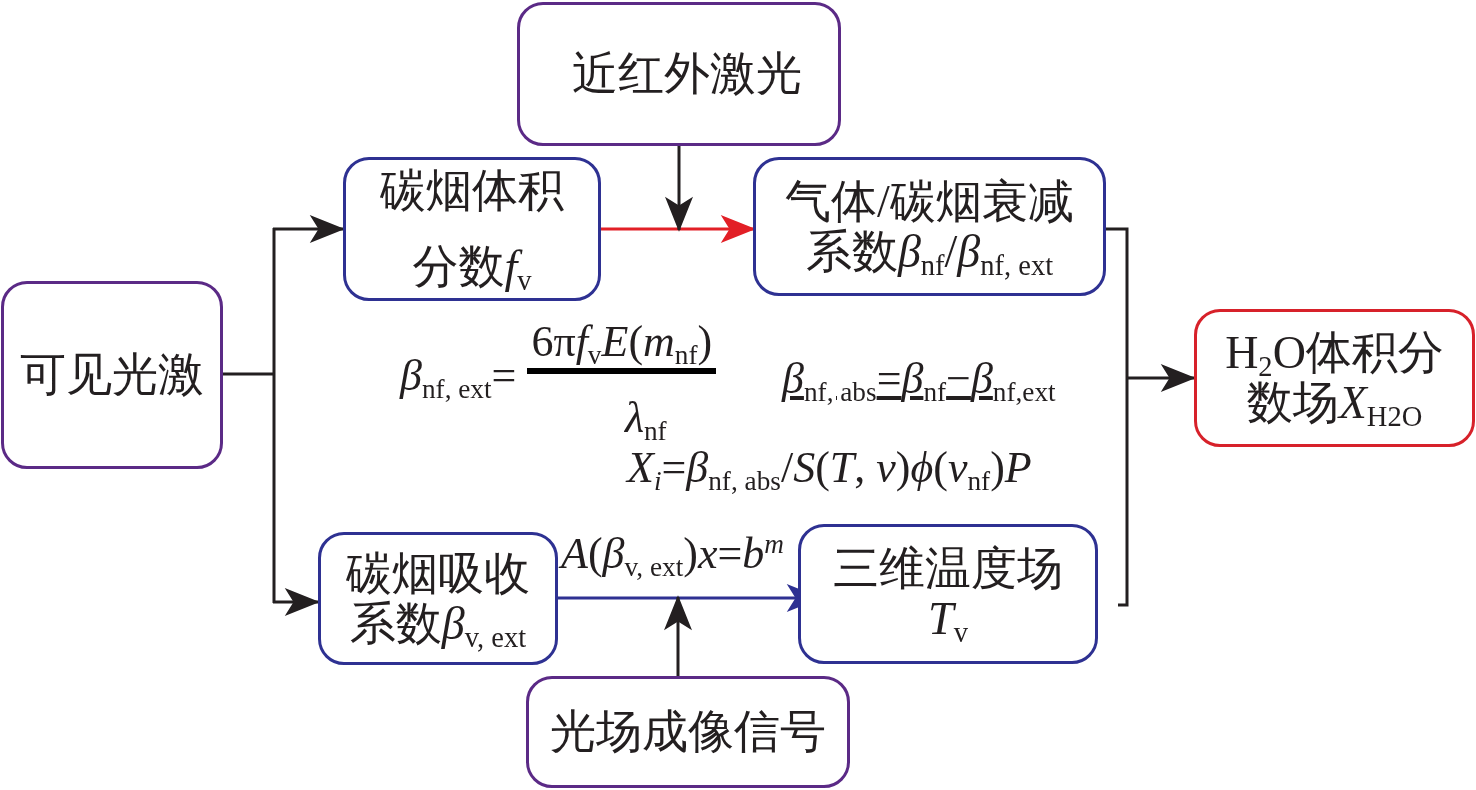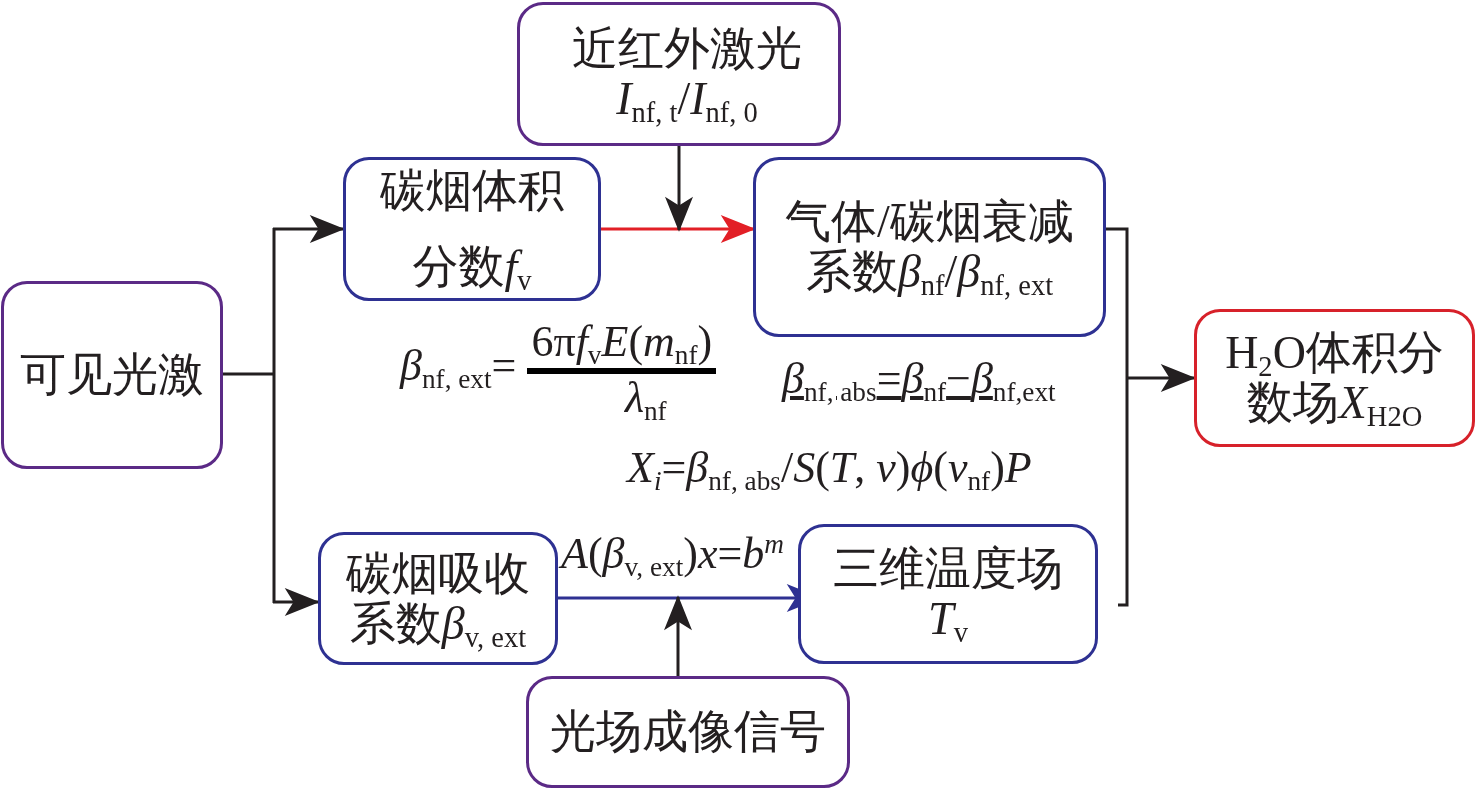--- a/index.html
+++ b/index.html
@@ -14,21 +14,21 @@
   .t { font-size:46px; white-space:nowrap; }
   .it { font-style:italic; }
   sub, sup { font-style:normal; font-size:0.62em; line-height:0; }
   sub { vertical-align:-0.28em; }
   sup { vertical-align:0.55em; }
   sup.it-s { font-style:italic; }
   .formula { position:absolute; font-size:44px; white-space:nowrap; line-height:1; }
   svg.wires { position:absolute; left:0; top:0; }
   .frac { display:inline-flex; flex-direction:column; align-items:center; vertical-align:middle; }
   .frac .num { padding:0 4px 4px 4px; border-bottom:6px solid #000000; }
-  .frac .den { padding-top:2px;margin-left:48px; }
+  .frac .den { padding-top:22px;margin-left:48px; }
 </style>
 </head>
 <body>
 
 <svg class="wires" width="1476" height="790">
   <defs>
     <marker id="ah-black" viewBox="0 0 20 16" refX="19" refY="8" markerWidth="20" markerHeight="16" markerUnits="userSpaceOnUse" orient="auto">
       <path d="M0,0 L20,8 L0,16 L5,8 Z" fill="#231f20"></path>
     </marker>
     <marker id="ah-red" viewBox="0 0 20 16" refX="19" refY="8" markerWidth="36" markerHeight="28" markerUnits="userSpaceOnUse" orient="auto">
@@ -58,29 +58,28 @@
   <polyline points="1104,229 1127,229 1127,605 1118,605" fill="none" stroke="#231f20" stroke-width="3"></polyline>
   <line x1="1127" y1="378" x2="1194" y2="378" stroke="#231f20" stroke-width="3" marker-end="url(#ah-black-big)"></line>
 </svg>
 
 <div class="box purple" style="left:1px;top:281px;width:222px;height:188px;">
   <div class="t">可见光激</div>
 </div>
 
 <div class="box purple" style="left:517px;top:2px;width:324px;height:144px;padding-left:16px;">
   <div class="t">近红外激光</div>
-  <div class="t"><span class="it">I</span><sub>nf, t</sub><span>/</span><span class="it">I</span><sub>nf, 0</sub></div>
 </div>
 
 <div class="box blue" style="left:343px;top:157px;width:258px;height:144px;gap:26px;">
   <div class="t">碳烟体积</div>
   <div class="t"><span>分数</span><span class="it">f</span><sub>v</sub></div>
 </div>
 
-<div class="box blue" style="left:753px;top:157px;width:353px;height:180px;">
+<div class="box blue" style="left:753px;top:157px;width:353px;height:139px;">
   <div class="t">气体/碳烟衰减</div>
   <div class="t"><span>系数</span><span class="it">β</span><sub>nf</sub><span>/</span><span class="it">β</span><sub>nf, ext</sub></div>
 </div>
 
 <div class="box red" style="left:1194px;top:309px;width:281px;height:138px;">
   <div class="t"><span>H</span><sub>2</sub><span>O体积分</span></div>
   <div class="t"><span>数场</span><span class="it">X</span><sub>H2O</sub></div>
 </div>
 
 <div class="box blue" style="left:318px;top:532px;width:240px;height:133px;">

